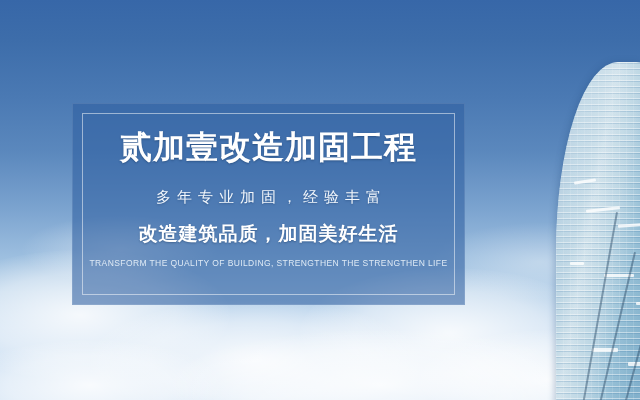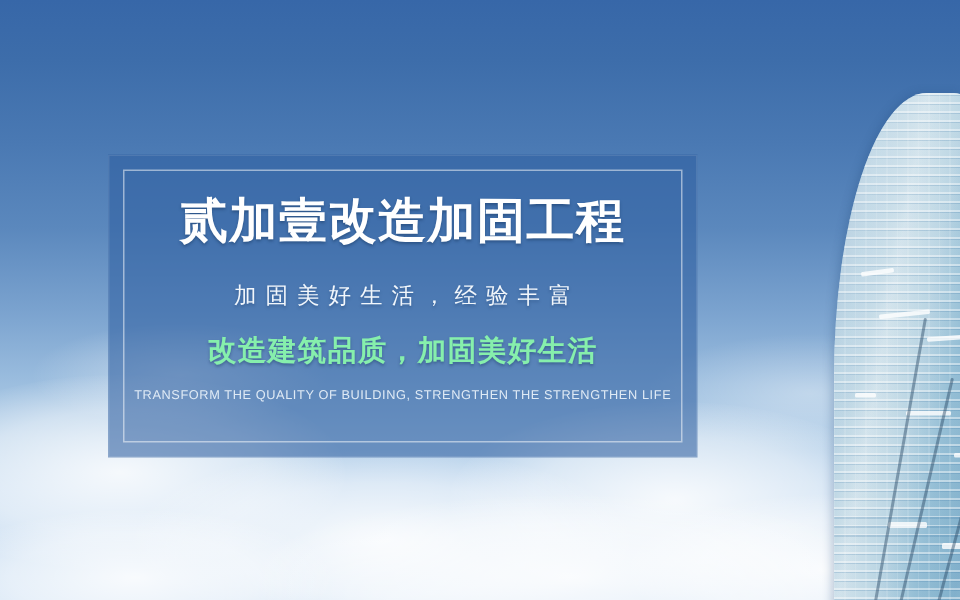--- a/index.html
+++ b/index.html
@@ -190,21 +190,21 @@
     color: #f2f7fc;
     font-size: 15px;
     font-weight: normal;
     letter-spacing: 6px;
     margin-top: 22px;
     padding-left: 6px;
     white-space: nowrap;
     text-shadow: 0 1px 2px rgba(20,50,90,0.35);
   }
   .slogan {
-    color: #86efac;
+    color: #ffffff;
     font-size: 19px;
     font-weight: bold;
     letter-spacing: 1px;
     margin-top: 14px;
     white-space: nowrap;
     text-shadow: 0 1px 2px rgba(20,50,90,0.40);
   }
   .english {
     color: #dfeaf5;
     font-size: 8.5px;
@@ -246,19 +246,19 @@
       <div class="tower-seam seam-1"></div>
       <div class="tower-seam seam-2"></div>
       <div class="tower-seam seam-3"></div>
     </div>
   </div>
 
   <div class="panel">
     <div class="panel-inner-border"></div>
     <div class="panel-content">
       <div class="headline">贰加壹改造加固工程</div>
-      <div class="subline">加固美好生活，经验丰富</div>
+      <div class="subline">多年专业加固，经验丰富</div>
       <div class="slogan">改造建筑品质，加固美好生活</div>
       <div class="english">TRANSFORM THE QUALITY OF BUILDING, STRENGTHEN THE STRENGTHEN LIFE</div>
     </div>
   </div>
 
 </div>
 
 </body></html>

